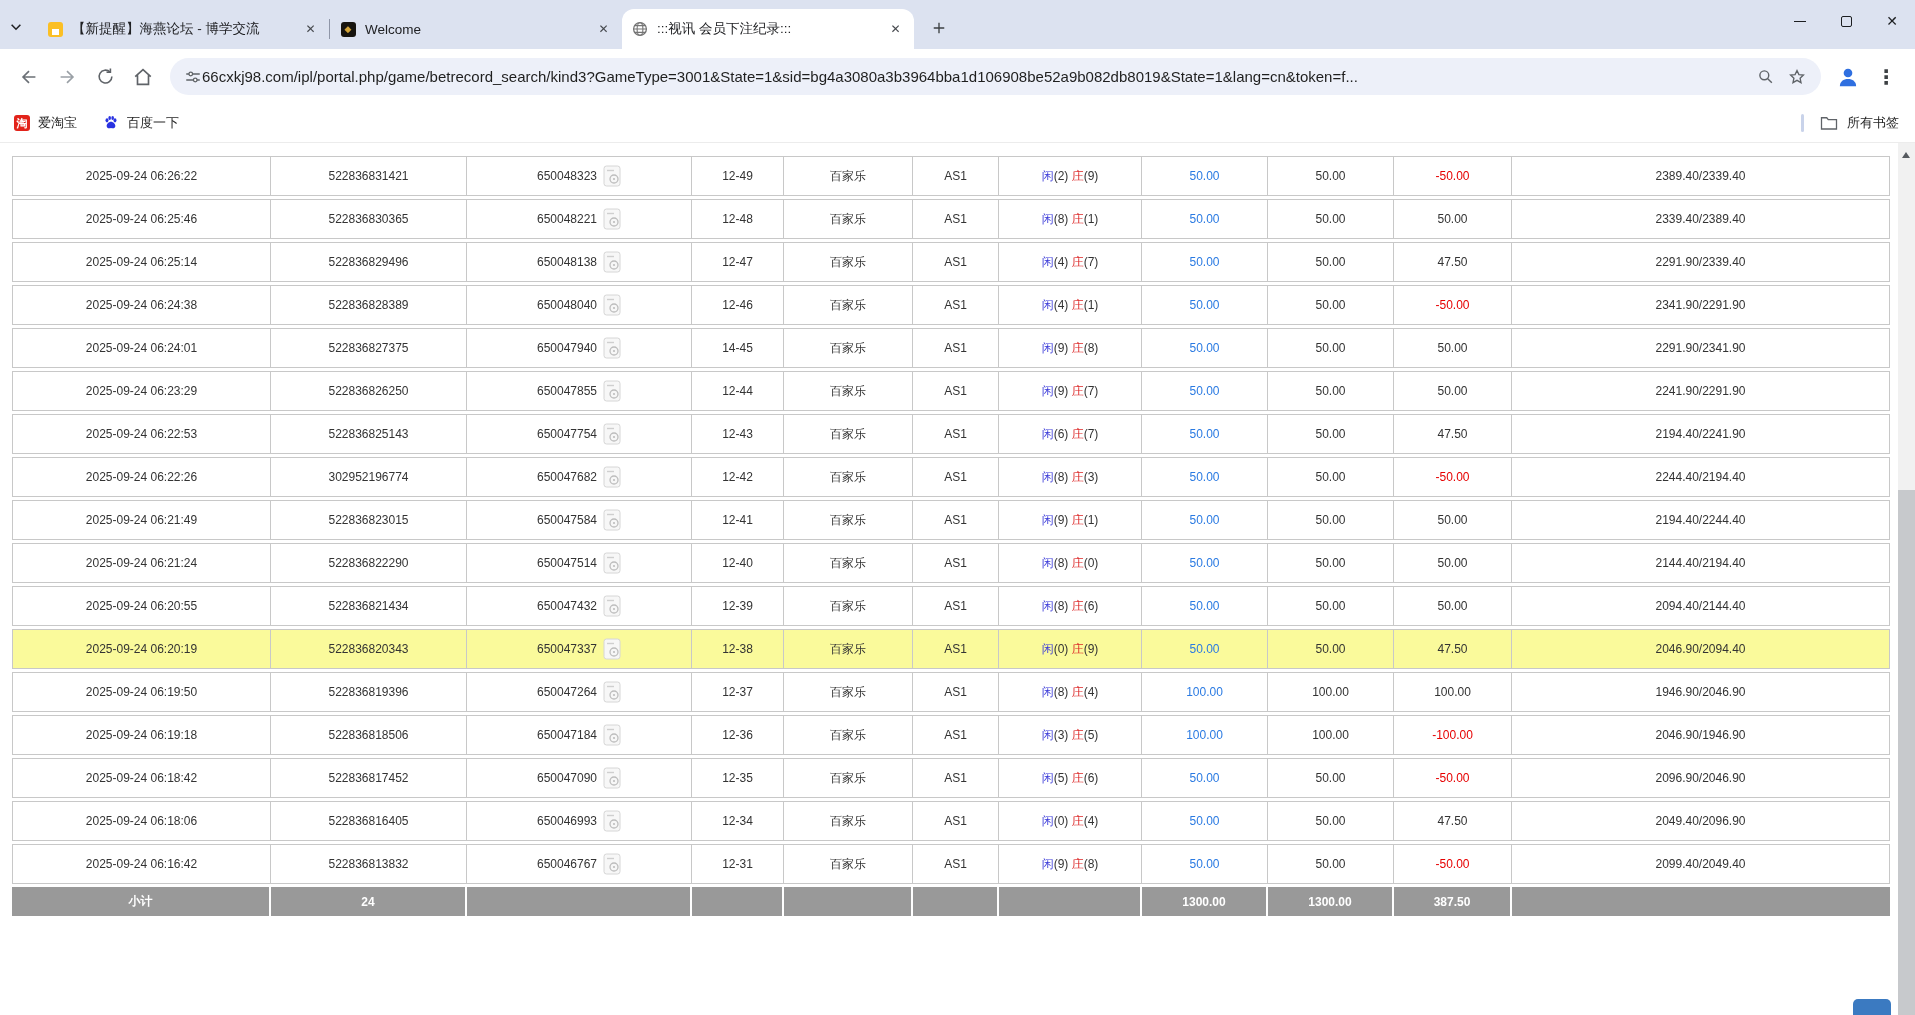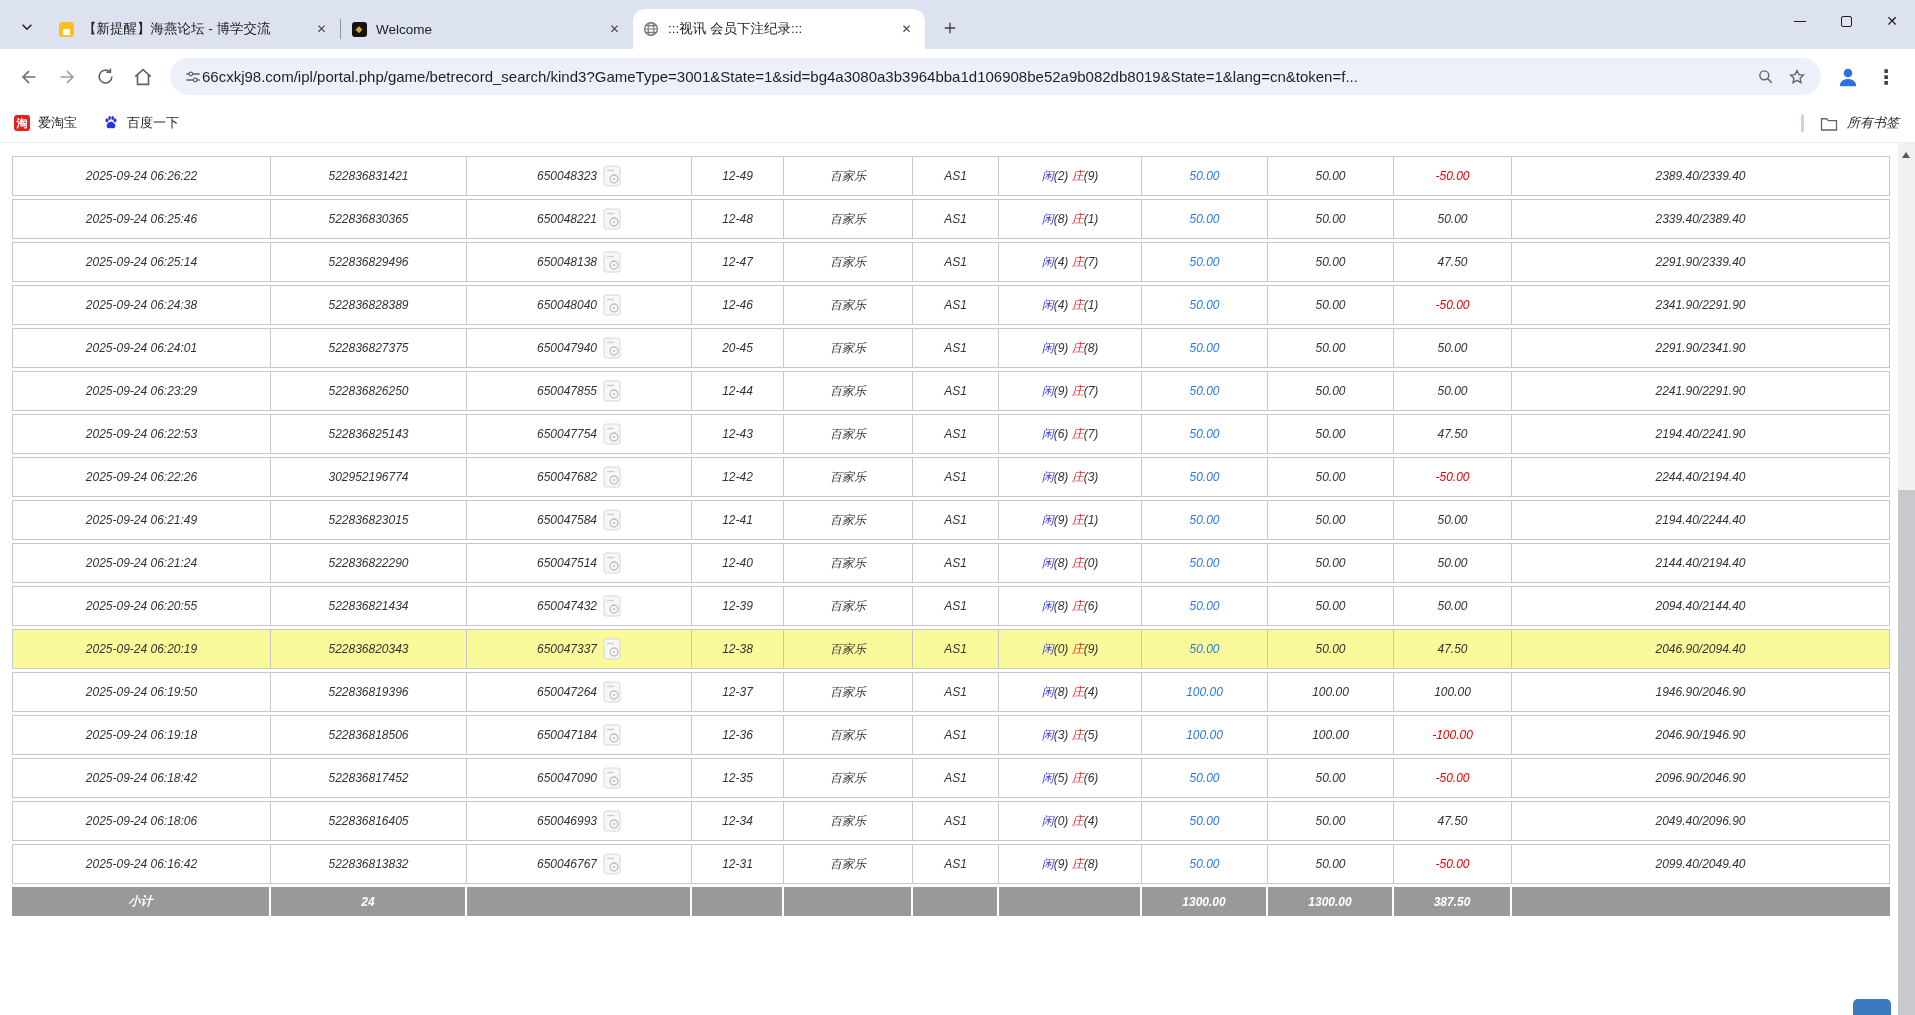--- a/index.html
+++ b/index.html
@@ -4,21 +4,21 @@
 <style>
   :root{
     --accent_blue:#2a7ae2; --loss_red:#e60000; --player_blue:#3a3ad8; --banker_red:#dc2626;
     --row_highlight:#fafa9b; --summary_bg:#999999; --tabstrip_bg:#dce2f0; --omnibox_bg:#edf0f9;
   }
   *{margin:0;padding:0;box-sizing:border-box;}
   html,body{width:1915px;height:1015px;overflow:hidden;background:#fff;
     font-family:"Liberation Sans","DejaVu Sans",sans-serif;}
   
   .tabstrip{height:49px;background:var(--tabstrip_bg);display:flex;align-items:flex-end;
-    padding-left:12px;position:relative;}
+    padding-left:1px;position:relative;}
   .tab-search{width:30px;height:30px;margin:0 6px 7px 0;border-radius:9px;display:flex;
     align-items:center;justify-content:center;cursor:pointer;}
   .tab{width:292px;height:40px;display:flex;align-items:center;padding:0 10px;font-size:13.5px;
     color:#202124;cursor:pointer;}
   .tab.active{background:#fff;border-radius:12px 12px 0 0;}
   .tab .favicon{width:16px;height:16px;margin-right:9px;flex:0 0 auto;display:flex;
     align-items:center;justify-content:center;}
   .tab .title{flex:1;white-space:nowrap;overflow:hidden;min-width:0;}
   .tab .close{width:17px;height:17px;margin-left:6px;flex:0 0 auto;display:flex;align-items:center;
     justify-content:center;font-size:12px;color:#45484d;border-radius:50%;}
@@ -44,24 +44,24 @@
   .omni-ic{margin-left:12px;flex:0 0 auto;display:flex;align-items:center;cursor:pointer;}
   .kebab{font-size:20px;color:#3c4043;font-weight:bold;}
   
   .bookmarks{height:39px;background:#fff;display:flex;align-items:center;padding:0 16px 0 14px;
     font-size:13px;color:#1f1f1f;border-bottom:1px solid #ececec;}
   .bm{display:flex;align-items:center;gap:8px;margin-right:26px;cursor:pointer;}
   .bm-tb{width:16px;height:16px;background:#e2231a;border-radius:3px;color:#fff;font-size:11px;
     font-weight:bold;display:flex;align-items:center;justify-content:center;}
   .bm-spacer{flex:1;}
   .bm-divider{width:3px;height:18px;border-radius:2px;background:#c9d3ea;margin-right:16px;}
-  .bm-right{display:flex;align-items:flex-end;gap:9px;cursor:pointer;font-style:italic;}
+  .bm-right{display:flex;align-items:center;gap:9px;cursor:pointer;}
   
   .page{position:relative;height:872px;background:#fff;overflow:hidden;}
-  .table-wrap{position:absolute;left:12px;top:10px;width:1688px;font-style:italic;}
+  .table-wrap{position:absolute;left:12px;top:10px;width:1688px;}
   table{border-collapse:separate;border-spacing:0 3px;width:1878px;table-layout:fixed;
     font-size:12px;color:#333;}
   td{background:#fff;border:1px solid #c8c8c8;border-left:none;height:40px;text-align:center;
     padding:0 2px;overflow:hidden;white-space:nowrap;}
   tr td:first-child{border-left:1px solid #c8c8c8;}
   tr.hl td{background:var(--row_highlight);}
   tr.sum td{background:var(--summary_bg);border:none;border-right:2px solid #fff;color:#fff;
     height:29px;font-weight:bold;}
   tr.sum td:last-child{border-right:none;}
   .blue{color:var(--accent_blue);cursor:pointer;}
@@ -349,21 +349,21 @@
     <td>2025-09-24 06:24:01</td>
     <td>522836827375</td>
     <td>
       <span class="rnum">650047940</span><span class="vicon"><svg width="18" height="22" viewBox="0 0 18 22">
                   <rect x="1" y="1" width="16" height="20" rx="2.5" fill="#f7f7f7" stroke="#d6d6d6"></rect>
                   <path d="M4 5.5h7" stroke="#cfcfcf" stroke-width="1.4"></path>
                   <circle cx="11" cy="14" r="4" fill="none" stroke="#bdbdbd" stroke-width="1.3"></circle>
                   <circle cx="11" cy="14" r="1.1" fill="#bdbdbd"></circle>
                 </svg></span>
     </td>
-    <td>20-45</td>
+    <td>14-45</td>
     <td>百家乐</td>
     <td>AS1</td>
     <td>
       <span class="player">闲</span><span>(9)</span>
       <span class="banker">庄</span><span>(8)</span>
     </td>
     <td class="blue">50.00</td>
     <td>50.00</td>
     <td>50.00</td>
     <td>2291.90/2341.90</td>

